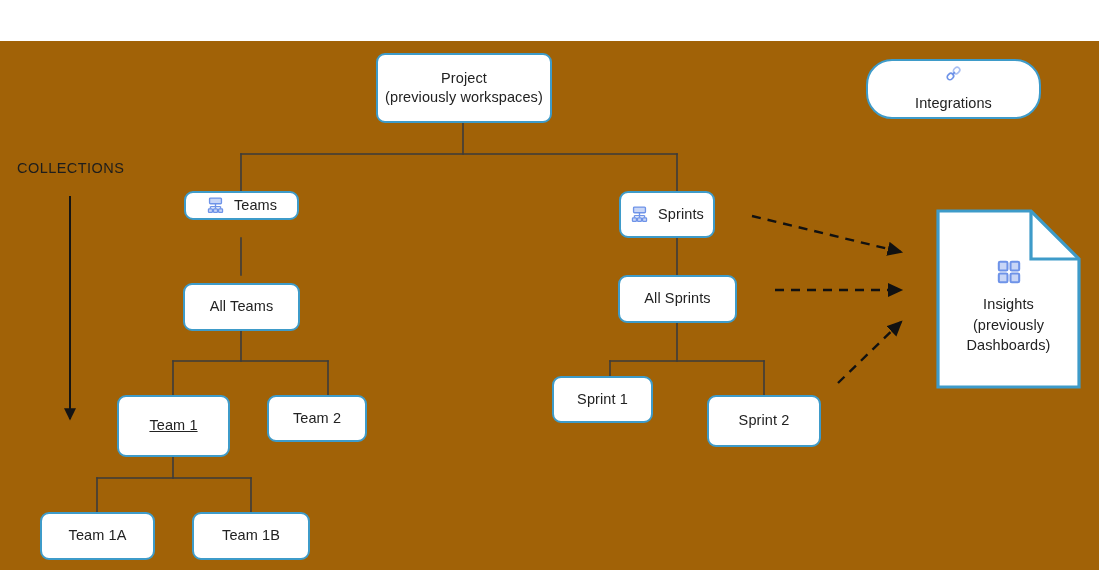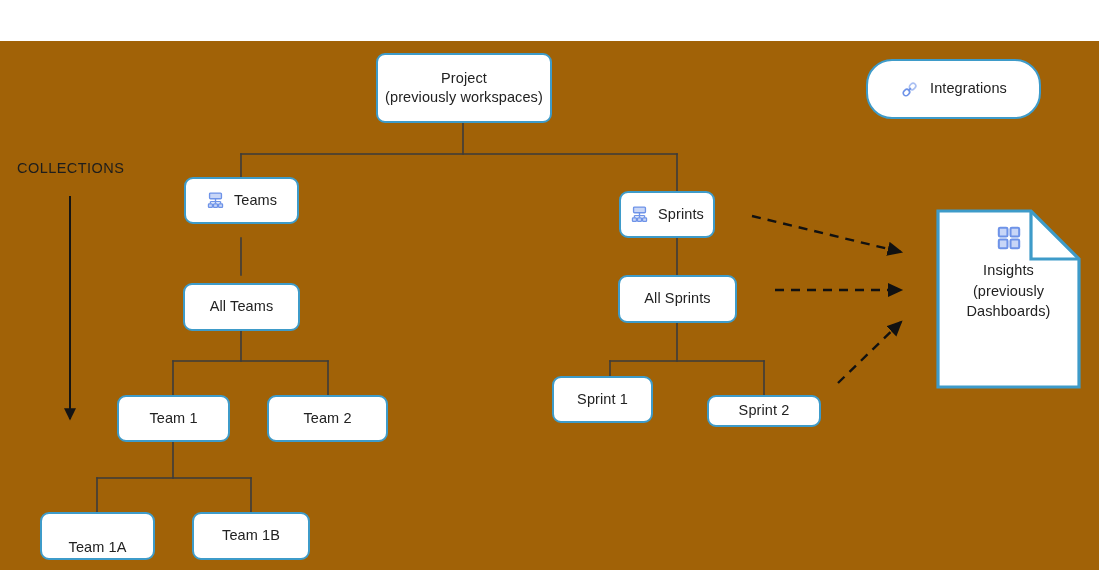--- a/index.html
+++ b/index.html
@@ -73,21 +73,21 @@
     position: absolute;
     z-index: 3;
   }
   .doc-body {
     position: absolute;
     inset: 0;
     display: flex;
     flex-direction: column;
     align-items: center;
     justify-content: flex-start;
-    padding-top: 16px;
+    padding-top: 50px;
     box-sizing: border-box;
   }
   .doc-icon { margin-bottom: 9px; }
   .doc-text {
     color: #222222;
     font-size: 14.5px;
     line-height: 1.42;
     text-align: center;
     white-space: pre-line;
     letter-spacing: .1px;
@@ -155,34 +155,34 @@
       <path d="M775,249 L901,249" marker-end="url(#arrowhead)"></path>
       <path d="M838,342 L901,281" marker-end="url(#arrowhead)"></path>
     </g>
   </svg>
 
   <div class="node two-line" style="left:376px; top:12px; width:176px; height:70px;">
     <span class="node-label">Project
 (previously workspaces)</span>
   </div>
 
-  <div class="node pill with-icon" style="left:866px; top:18px; width:175px; height:60px;">
+  <div class="node pill with-icon" style="left:866px; top:18px; width:175px; height:60px;flex-direction:column;">
     <span class="icon">
       <svg width="19" height="19" viewBox="0 0 24 24" aria-hidden="true">
         <g transform="rotate(-45 12 12)">
           <rect x="2.2" y="8.6" width="8.6" height="6.8" rx="3.4" fill="none" stroke="#6E93E8" stroke-width="2.1"></rect>
           <rect x="13.2" y="8.6" width="8.6" height="6.8" rx="3.4" fill="none" stroke="#A9BFF2" stroke-width="2.1"></rect>
           <rect x="9.6" y="10.9" width="4.8" height="2.2" fill="#6E93E8"></rect>
         </g>
       </svg>
     </span>
     <span class="node-label">Integrations</span>
   </div>
 
-  <div class="node with-icon" style="left:184px; top:136px; width:115px; height:47px;">
+  <div class="node with-icon" style="left:184px; top:150px; width:115px; height:29px;">
     <span class="icon">
       <svg width="19" height="19" viewBox="0 0 24 24" aria-hidden="true">
         <rect x="4.5" y="2.6" width="15" height="7.2" rx="1.2" fill="#C8D6F7" stroke="#6E93E8" stroke-width="1.7"></rect>
         <path d="M12,9.8 L12,13.4 M5.6,13.4 L18.4,13.4 M5.6,13.4 L5.6,16.2
                  M12,13.4 L12,16.2 M18.4,13.4 L18.4,16.2" stroke="#6E93E8" stroke-width="1.7" fill="none"></path>
         <rect x="3.1" y="16.2" width="5" height="4.6" rx="0.9" fill="#C8D6F7" stroke="#6E93E8" stroke-width="1.6"></rect>
         <rect x="9.5" y="16.2" width="5" height="4.6" rx="0.9" fill="#C8D6F7" stroke="#6E93E8" stroke-width="1.6"></rect>
         <rect x="15.9" y="16.2" width="5" height="4.6" rx="0.9" fill="#C8D6F7" stroke="#6E93E8" stroke-width="1.6"></rect>
       </svg>
     </span>
@@ -204,37 +204,37 @@
   </div>
 
   <div class="node" style="left:183px; top:242px; width:117px; height:48px;">
     <span class="node-label">All Teams</span>
   </div>
 
   <div class="node" style="left:618px; top:234px; width:119px; height:48px;">
     <span class="node-label">All Sprints</span>
   </div>
 
-  <div class="node" style="left:117px; top:354px; width:113px; height:47px;">
+  <div class="node" style="left:117px; top:354px; width:113px; height:62px;text-decoration:underline;">
     <span class="node-label">Team 1</span>
   </div>
 
-  <div class="node" style="left:267px; top:354px; width:121px; height:47px;">
+  <div class="node" style="left:267px; top:354px; width:100px; height:47px;">
     <span class="node-label">Team 2</span>
   </div>
 
   <div class="node" style="left:552px; top:335px; width:101px; height:47px;">
     <span class="node-label">Sprint 1</span>
   </div>
 
-  <div class="node" style="left:707px; top:354px; width:114px; height:32px;">
+  <div class="node" style="left:707px; top:354px; width:114px; height:52px;">
     <span class="node-label">Sprint 2</span>
   </div>
 
-  <div class="node" style="left:40px; top:471px; width:115px; height:48px;align-items:flex-end;">
+  <div class="node" style="left:40px; top:471px; width:115px; height:48px;">
     <span class="node-label">Team 1A</span>
   </div>
 
   <div class="node" style="left:192px; top:471px; width:118px; height:48px;">
     <span class="node-label">Team 1B</span>
   </div>
 
   <div class="doc" style="left:936px; top:168px; width:145px; height:180px;">
     <svg width="145" height="180" viewBox="0 0 145 180" aria-hidden="true">
       <path d="M2,2 H95 L143,50 V178 H2 Z" fill="#ffffff" stroke="#3E9BC9" stroke-width="3.2" stroke-linejoin="miter"></path>

